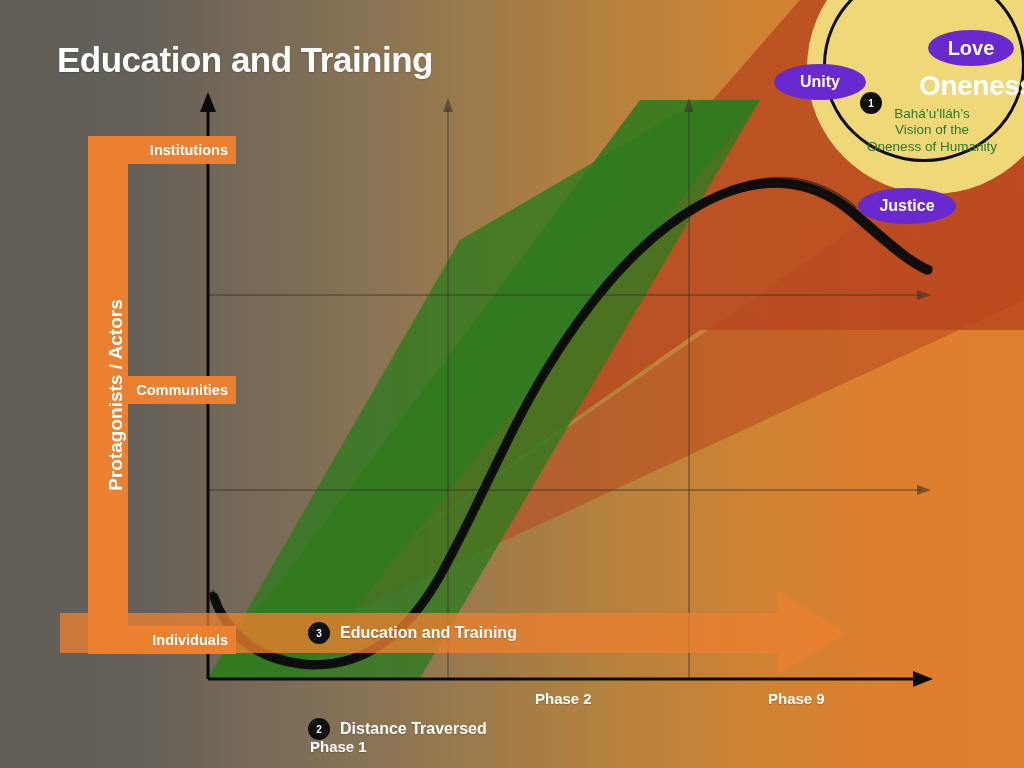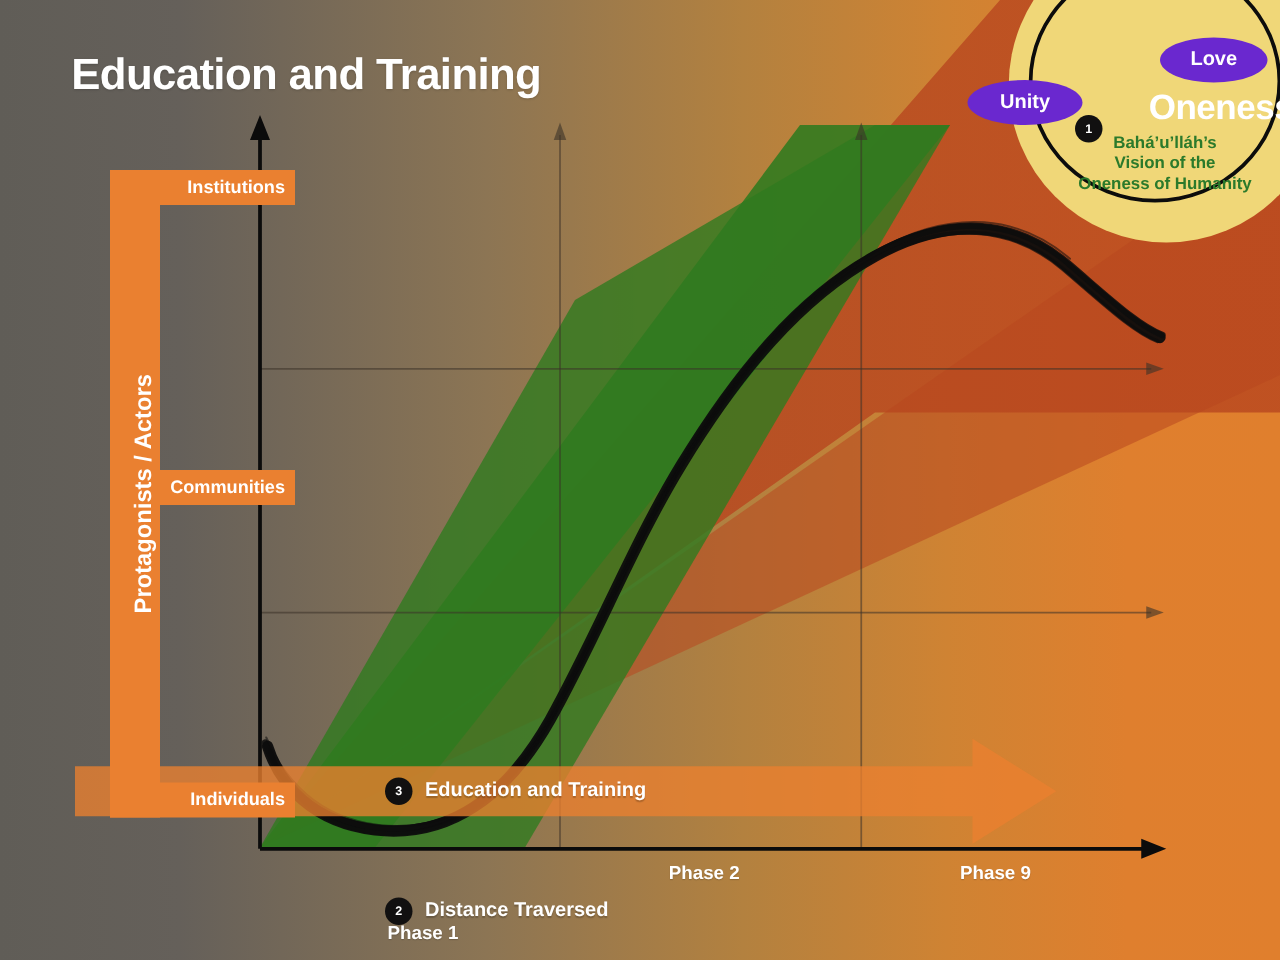--- a/index.html
+++ b/index.html
@@ -91,32 +91,32 @@
     border:3px solid #0c0c0c;background:transparent;
   }
   #oneness-title{
     position:absolute;left:116px;top:128px;
     color:#ffffff;font-size:28px;font-weight:bold;letter-spacing:-0.4px;
     white-space:nowrap;
     margin-left:43px;
   }
   #oneness-sub{
     position:absolute;left:84px;top:164px;width:176px;
-    color:#2b7a2b;font-size:13.5px;font-weight:bold;line-height:1.22;
+    color:#2b7a2b;font-size:13.5px;font-weight:normal;line-height:1.22;
     text-align:center;
   }
   #oneness-badge{position:absolute;left:100px;top:150px;}
   .pill{
     position:absolute;border-radius:50%;
     background:#6a28cf;
     display:flex;align-items:center;justify-content:center;
     color:#ffffff;font-weight:bold;
   }
   #pill-unity{left:14px;top:122px;width:92px;height:36px;font-size:16px;}
-  #pill-love{left:168px;top:88px;width:86px;height:36px;font-size:16px;}
+  #pill-love{left:168px;top:88px;width:86px;height:36px;font-size:20px;}
   #pill-justice{left:98px;top:246px;width:98px;height:36px;font-size:16px;}
 </style>
 </head>
 <body>
 
 <div id="stage">
 
   <svg id="plot-svg" viewBox="0 0 1024 768">
     <defs>
       <clipPath id="stage-clip">
@@ -226,15 +226,16 @@
     <div id="oneness-title">Oneness</div>
 
     <div id="oneness-sub">
       <div>Bahá’u’lláh’s</div>
       <div>Vision of the</div>
       <div>Oneness of Humanity</div>
     </div>
 
     <div class="pill" id="pill-unity">Unity</div>
     <div class="pill" id="pill-love">Love</div>
+    <div class="pill" id="pill-justice">Justice</div>
   </div>
 
 </div>
 
 </body></html>

